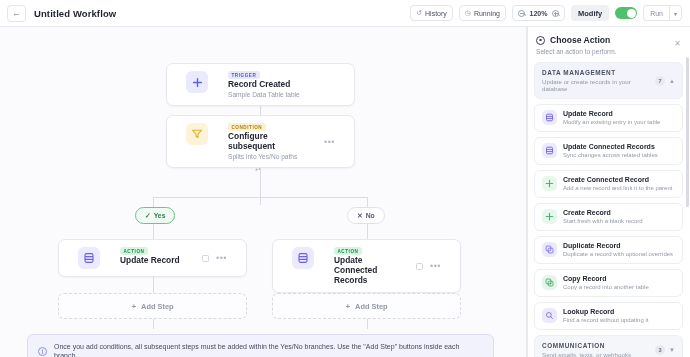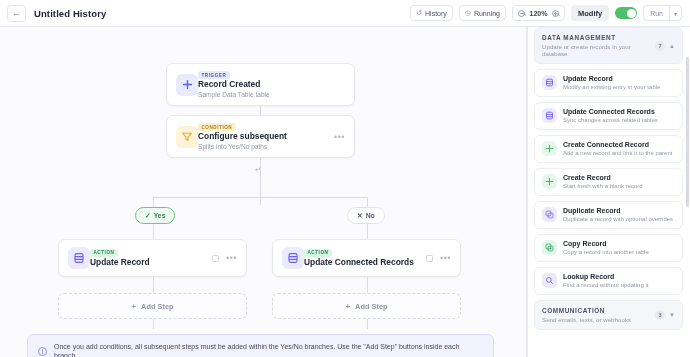--- a/index.html
+++ b/index.html
@@ -76,22 +76,22 @@
     position: relative; flex: 1;
     background: #fbfbfd;
     border-right: 1px solid #e8eaef;
     overflow: hidden;
   }
 
   .node {
     position: absolute; background: #fff;
     border: 1px solid #e6e8ee; border-radius: 7px;
     box-shadow: 0 1px 2px rgba(25,30,50,.045);
-    display: flex; align-items: center; gap: 0;
-    padding: 7px 9px;
+    display: flex; gap: 20px;
+    padding: 7px 19px;
   }
   .node-icon {
     width: 22px; height: 22px; border-radius: 6px;
     display: flex; align-items: center; justify-content: center;
     flex: 0 0 auto;
   }
   .ic-trigger { background: #e9ebfd; color: #5b61e8; }
   .ic-cond    { background: #fdf3d8; color: #e3ae2c; }
   .ic-action  { background: #eceaff; color: #6d5fe6; }
   .node-text { display: flex; flex-direction: column; gap: 1px; min-width: 0; }
@@ -219,21 +219,21 @@
 </style>
 </head>
 <body>
 
 <div id="app">
 
   <div class="topbar">
     <div class="back-btn">
       <span>←</span>
     </div>
-    <div class="wf-title">Untitled History</div>
+    <div class="wf-title">Untitled Workflow</div>
     <div class="topbar-spacer"></div>
 
     <div class="tb-group">
       <div class="pill">
         <span class="ic">↺</span>
         <span>History</span>
       </div>
       <div class="pill">
         <span class="ic">◷</span>
         <span>Running</span>
@@ -365,20 +365,28 @@
 
       <div class="info-banner">
         <span class="info-icon">i</span>
         <span class="info-text">Once you add conditions, all subsequent steps must be added within the Yes/No branches. Use the "Add Step" buttons inside each branch.</span>
       </div>
     </div>
 
     <div class="panel">
       <div class="panel-divider"></div>
 
+      <div class="panel-head">
+        <div class="panel-title-row">
+          <span class="gear"></span>
+          <span class="panel-title">Choose Action</span>
+        </div>
+        <div class="panel-sub">Select an action to perform.</div>
+        <div class="panel-close">✕</div>
+      </div>
 
       <div class="panel-scroll">
 
         <div class="group-head open">
           <div class="group-head-text">
             <span class="group-name">DATA MANAGEMENT</span>
             <span class="group-desc">Update or create records in your database</span>
           </div>
           <div class="group-right">
             <span class="count-bub">7</span>

